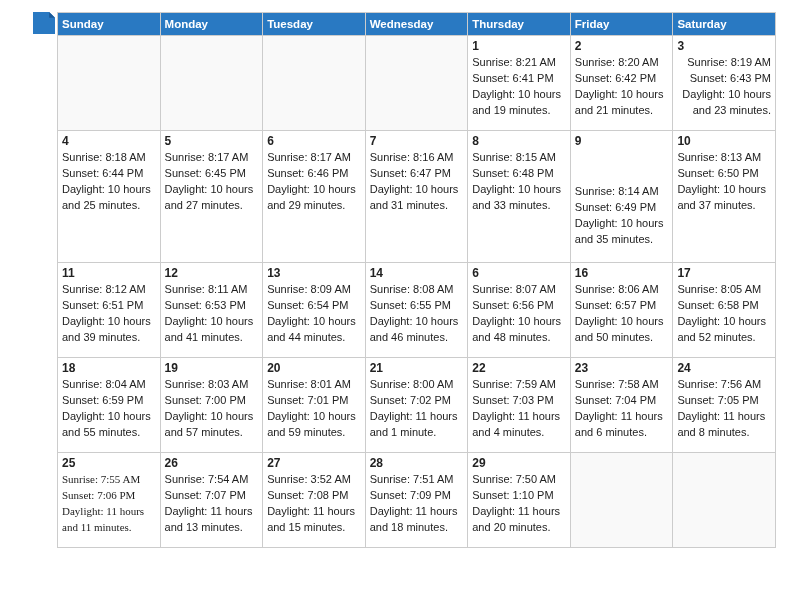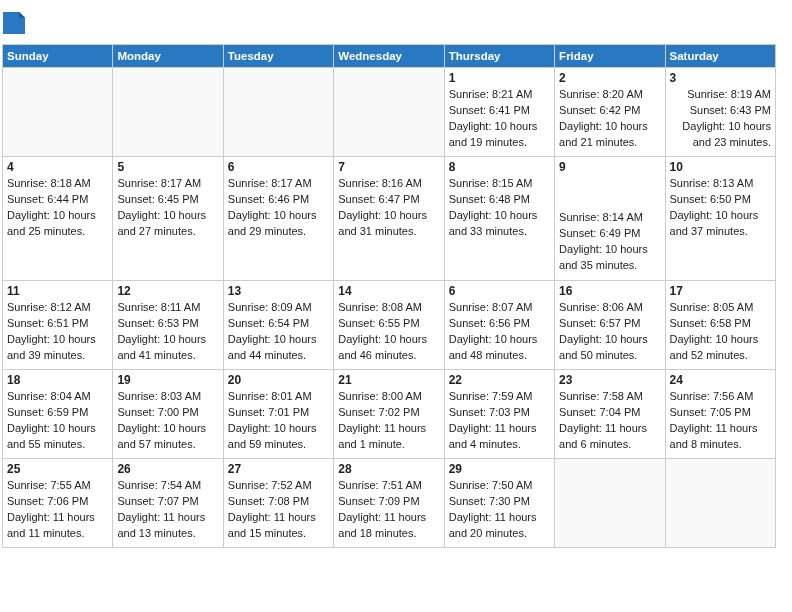--- a/index.html
+++ b/index.html
@@ -6,23 +6,23 @@
     body {
       font-family: Arial, sans-serif;
       background: #fff;
       width: 792px;
       height: 612px;
       overflow: hidden;
     }
     .page {
       width: 792px;
       height: 556px;
-      padding: 12px 16px 8px 2px;
+      padding: 12px 16px 8px 32px;
       display: flex;
-      flex-direction: column;
+      flex-direction: row;
     }
     .header {
       display: flex;
       align-items: flex-start;
       justify-content: space-between;
       margin-bottom: 6px;
     }
     .logo {
       display: flex;
       align-items: center;
@@ -305,50 +305,50 @@
             <span class="day-num">24</span>
             <div class="day-info" style="white-space: pre-line;">Sunrise: 7:56 AM
 Sunset: 7:05 PM
 Daylight: 11 hours
 and 8 minutes.</div>
           </td>
         </tr>
         <tr>
           <td>
             <span class="day-num">25</span>
-            <div class="day-info" style="white-space: pre-line;">Sunrise: 7:55 AM
+            <div class="day-info" style="white-space: pre-line; font-family: Liberation Serif, serif;">Sunrise: 7:55 AM
 Sunset: 7:06 PM
 Daylight: 11 hours
 and 11 minutes.</div>
           </td>
           <td>
             <span class="day-num">26</span>
             <div class="day-info" style="white-space: pre-line;">Sunrise: 7:54 AM
 Sunset: 7:07 PM
 Daylight: 11 hours
 and 13 minutes.</div>
           </td>
           <td>
             <span class="day-num">27</span>
-            <div class="day-info" style="white-space: pre-line;">Sunrise: 7:52 AM
+            <div class="day-info" style="white-space: pre-line;">Sunrise: 3:52 AM
 Sunset: 7:08 PM
 Daylight: 11 hours
 and 15 minutes.</div>
           </td>
           <td>
             <span class="day-num">28</span>
             <div class="day-info" style="white-space: pre-line;">Sunrise: 7:51 AM
 Sunset: 7:09 PM
 Daylight: 11 hours
 and 18 minutes.</div>
           </td>
           <td>
             <span class="day-num">29</span>
             <div class="day-info" style="white-space: pre-line;">Sunrise: 7:50 AM
-Sunset: 7:30 PM
+Sunset: 1:10 PM
 Daylight: 11 hours
 and 20 minutes.</div>
           </td>
           <td class="empty"></td>
           <td class="empty"></td>
         </tr>
       </tbody>
   </table>
 </div>
 

